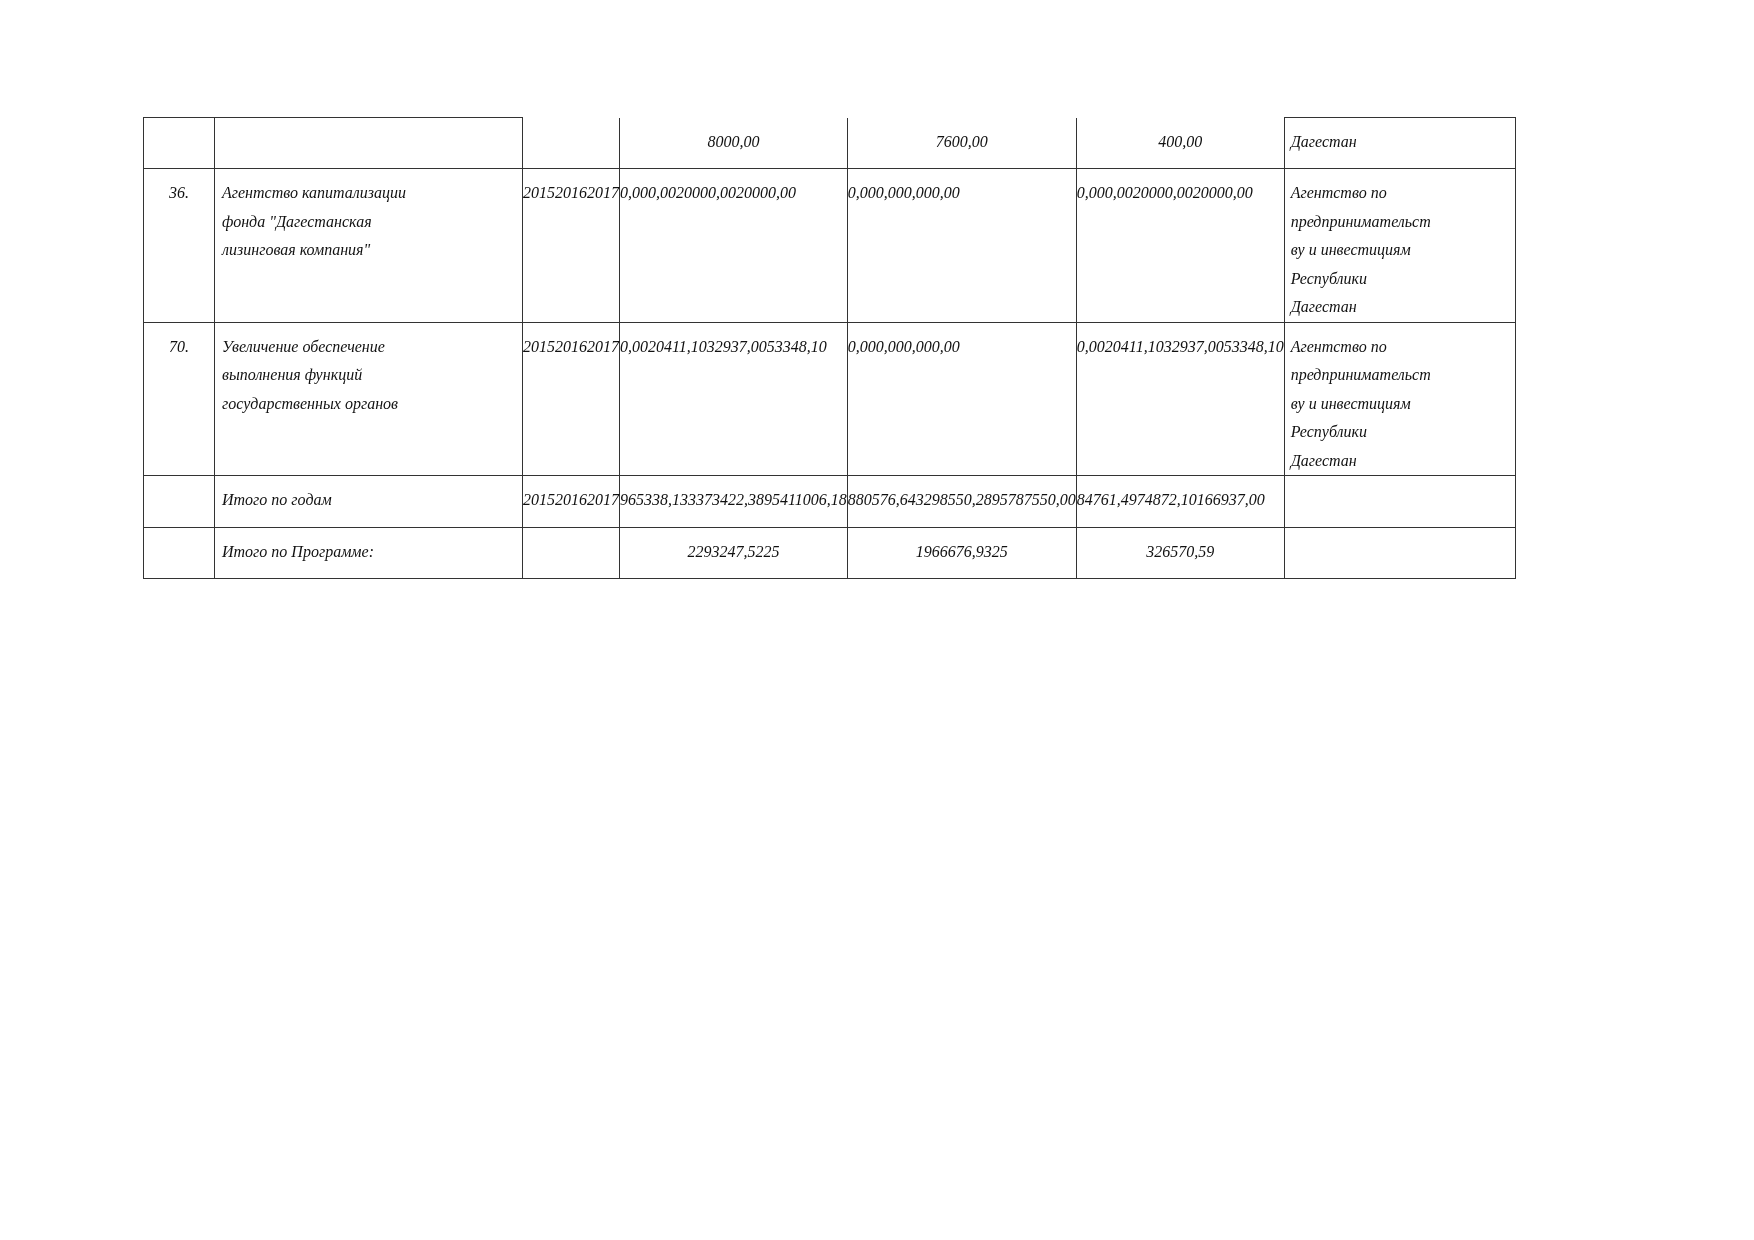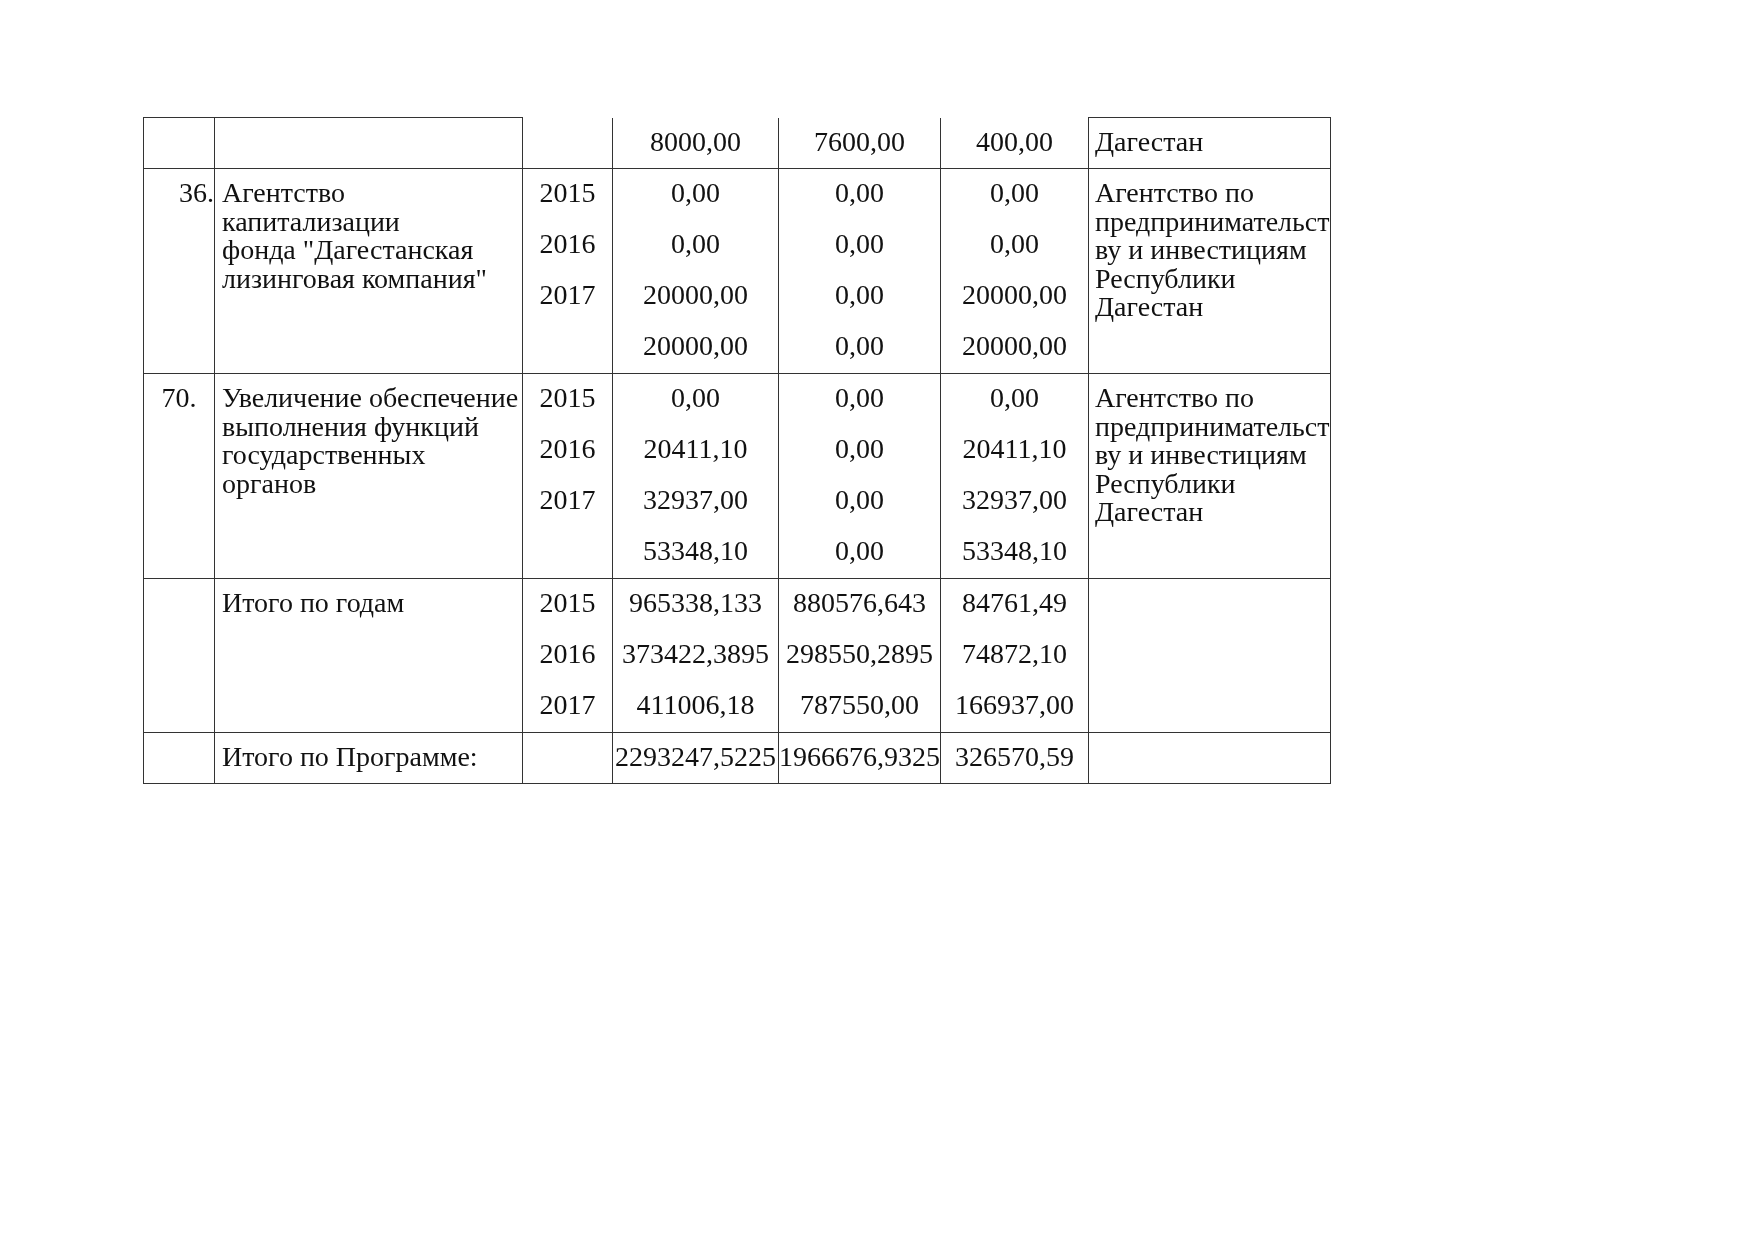--- a/index.html
+++ b/index.html
@@ -19,22 +19,23 @@
       position: absolute;
       left: 0; top: 0;
       width: 1754px; height: 1240px;
     }
     table.fin {
       position: absolute;
       left: 143px;
       top: 117px;
       border-collapse: collapse;
       table-layout: fixed;
-      font-size: 28px;
+      font-size: 16px;
       line-height: 28px;
+      font-style: italic;
     }
     table.fin td {
       border: 1.6px solid #333333;
       padding: 0;
       vertical-align: top;
     }
     .c-num { width: 71px; }
     .c-name { width: 308px; }
     .c-year { width: 90px; }
     .c-total { width: 166px; }
@@ -52,21 +53,21 @@
     .name-cell {
       padding-left: 7px !important;
       padding-top: 10px !important;
     }
     .exec-cell {
       padding-left: 6px !important;
       padding-top: 10px !important;
     }
     .stack {
       display: flex;
-      flex-direction: column;
+      flex-direction: row;
     }
     .stack span {
       display: block;
       height: 51px;
       line-height: 28px;
       padding-top: 10px;
       box-sizing: border-box;
       text-align: center;
       white-space: nowrap;
     }
@@ -117,21 +118,21 @@
           </td>
       <td class="no-top">
             <div class="single">
               <span>400,00</span>
             </div>
           </td>
       <td class="exec-cell"><span>Дагестан</span></td>
     </tr>
 
     <tr>
-      <td class="num-cell" style="text-align:right;padding-right:0 !important;"><span>36.</span></td>
+      <td class="num-cell" style="text-align:center;padding-right:0 !important;"><span>36.</span></td>
       <td class="name-cell">
         <div class="name-text">
           <div>Агентство капитализации</div>
           <div>фонда "Дагестанская</div>
           <div>лизинговая компания"</div>
         </div>
       </td>
       <td>
         <div class="stack">
           <span>2015</span>

